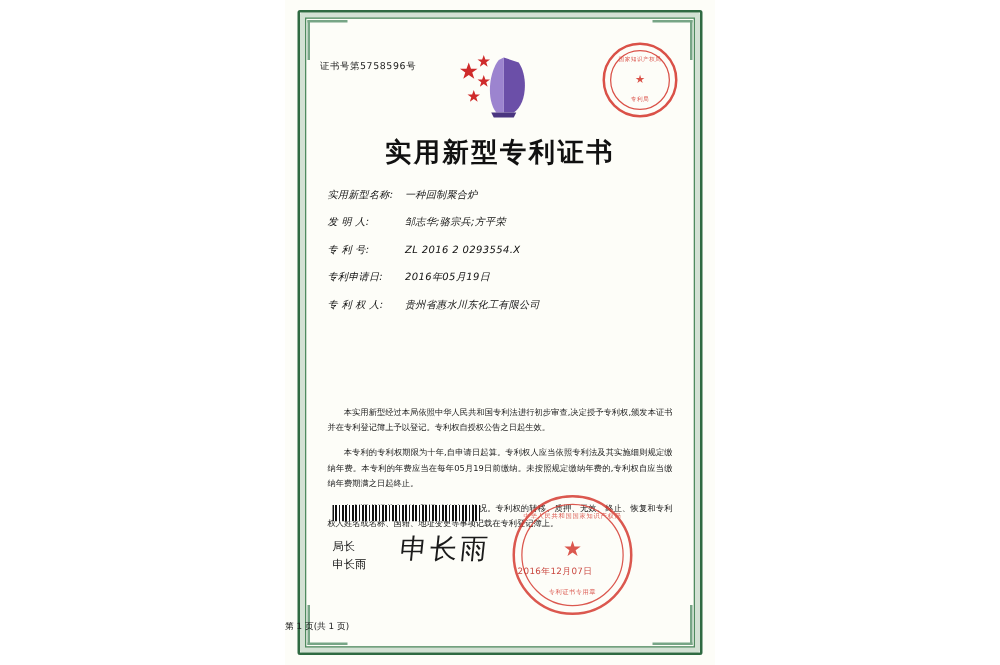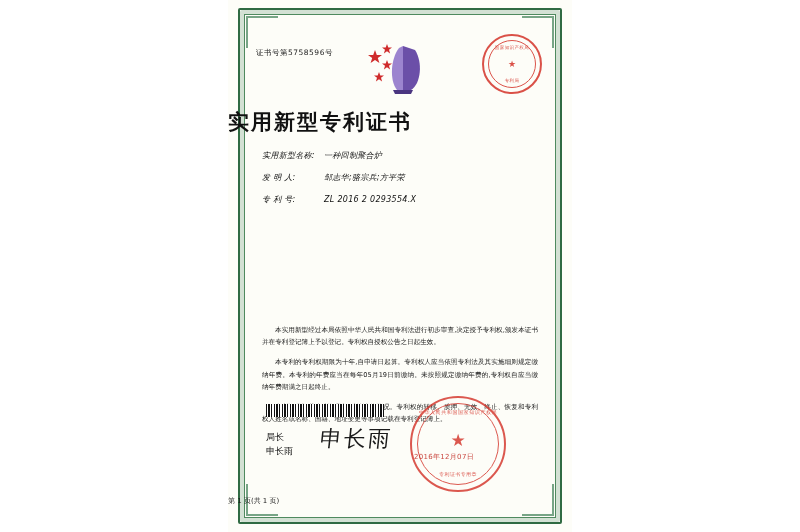--- a/index.html
+++ b/index.html
@@ -126,20 +126,21 @@
     transform: translateX(-50%);
     width: 74px;
     height: 60px;
   }
   .emblem svg { display:block; }
 
   .main-title {
     position: absolute;
     left: 0; right: 0;
     top: 108px;
+    text-align: center;
     font-family: "DejaVu Serif", serif;
     font-weight: bold;
     font-size: 21px;
     letter-spacing: 2px;
     color: #111;
   }
 
   .fields {
     position: absolute;
     left: 34px;
@@ -316,20 +317,26 @@
     <div class="fields">
       <div class="field-row">
         <span class="field-label">实用新型名称:</span><span class="field-value">一种回制聚合炉</span>
       </div>
       <div class="field-row">
         <span class="field-label">发 明 人:</span><span class="field-value">邹志华;骆宗兵;方平荣</span>
       </div>
       <div class="field-row">
         <span class="field-label">专 利 号:</span><span class="field-value">ZL 2016 2 0293554.X</span>
       </div>
+      <div class="field-row">
+        <span class="field-label">专利申请日:</span><span class="field-value">2016年05月19日</span>
+      </div>
+      <div class="field-row">
+        <span class="field-label">专 利 权 人:</span><span class="field-value">贵州省惠水川东化工有限公司</span>
+      </div>
     </div>
 
     <div class="body-text">
       <p>本实用新型经过本局依照中华人民共和国专利法进行初步审查,决定授予专利权,颁发本证书并在专利登记簿上予以登记。专利权自授权公告之日起生效。</p>
       <p>本专利的专利权期限为十年,自申请日起算。专利权人应当依照专利法及其实施细则规定缴纳年费。本专利的年费应当在每年05月19日前缴纳。未按照规定缴纳年费的,专利权自应当缴纳年费期满之日起终止。</p>
       <p>专利证书记载专利权登记时的法律状况。专利权的转移、质押、无效、终止、恢复和专利权人姓名或名称、国籍、地址变更等事项记载在专利登记簿上。</p>
     </div>
 
     <div class="barcode"></div>
 

